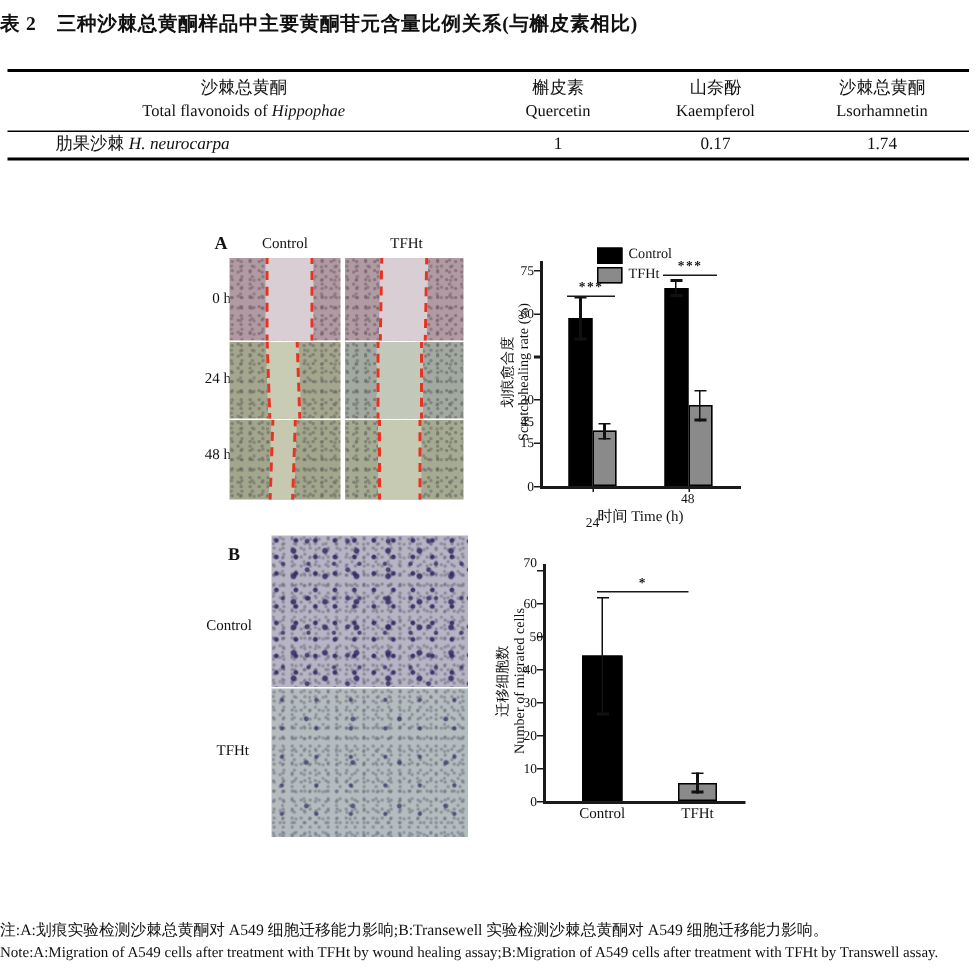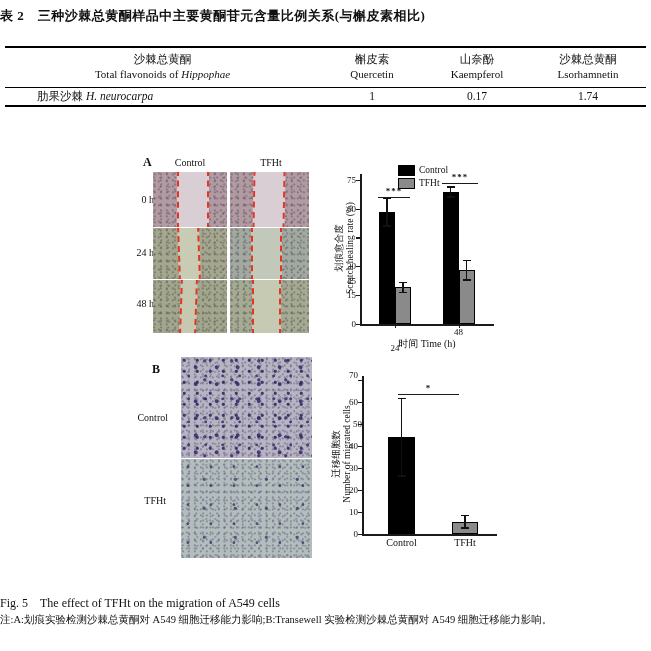--- a/index.html
+++ b/index.html
@@ -248,16 +248,16 @@
       <div class="catlab" style="left: 46.5px; top: 168px; width: 50px; font-size: 10px;">Control</div>
       <div class="bar" style="left: 122px; top: 151.9px; width: 26px; height: 12.1px; background: rgb(138, 138, 138);"></div>
       <div class="whisk" style="left: 134.25px; top: 144.86px; width: 1.5px; height: 14.08px;"></div>
       <div class="whisk" style="left: 131px; top: 144.86px; width: 8px; height: 1.5px;"></div>
       <div class="whisk" style="left: 131px; top: 157.44px; width: 8px; height: 1.5px;"></div>
       <div class="catlab" style="left: 110px; top: 168px; width: 50px; font-size: 10px;">TFHt</div>
       <div class="axis" style="left: 68px; top: 24px; width: 61px; height: 1.2px;"></div>
       <div class="siglab" style="left: 86.5px; top: 14px; width: 24px;">*</div>
     </div>
 
-  <div class="abs center" id="cap-en">Fig. 5　The effect of TFHt on the migration of A549 cells</div>
   <div class="abs center" id="note-zh">注:A:划痕实验检测沙棘总黄酮对 A549 细胞迁移能力影响;B:Transewell 实验检测沙棘总黄酮对 A549 细胞迁移能力影响。</div>
+  <div class="abs center" id="note-en">Note:A:Migration of A549 cells after treatment with TFHt by wound healing assay;B:Migration of A549 cells after treatment with TFHt by Transwell assay.</div>
 
 </div>
 
 </body></html>

